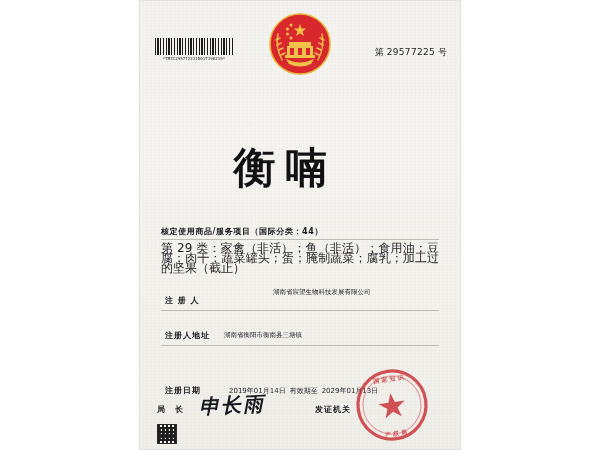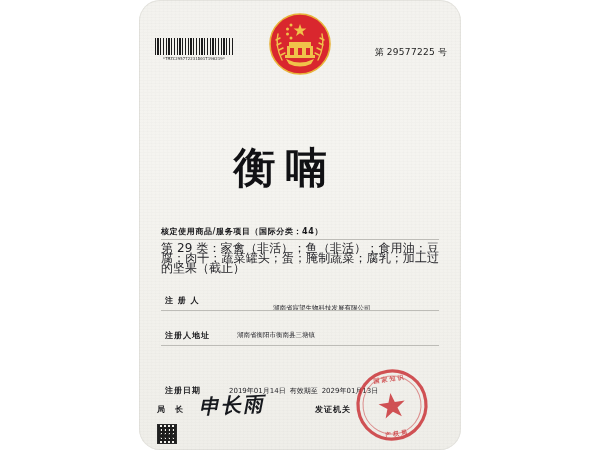--- a/index.html
+++ b/index.html
@@ -22,21 +22,20 @@
   
   #certificate {
     position: absolute;
     left: 139px;
     top: 0px;
     width: 322px;
     height: 450px;
     background: linear-gradient(180deg, #f3f2ee 0%, #f5f4f0 35%, #f2f1ec 70%, #efeee9 100%);
     box-shadow: 0 0 0 1px #e4e3de inset;
     overflow: hidden;
-    border-radius: 21px;
   }
 
   
   #paper-texture {
     position: absolute;
     inset: 0;
     background-image:
       repeating-linear-gradient(0deg, rgba(0,0,0,0.012) 0px, rgba(0,0,0,0.012) 1px, rgba(255,255,255,0) 1px, rgba(255,255,255,0) 3px),
       repeating-linear-gradient(90deg, rgba(0,0,0,0.01) 0px, rgba(0,0,0,0.01) 1px, rgba(255,255,255,0) 1px, rgba(255,255,255,0) 4px);
     pointer-events: none;
@@ -176,25 +175,25 @@
     left: 22px;
     top: 243px;
     width: 278px;
     font-size: 12px;
     line-height: 10px;
     color: #1f1f24;
     text-align: justify;
   }
 
   #registrant-label { left: 26px; top: 295px; }
-  #registrant-value { left: 98px; top: 304px; padding-left: 36px; }
+  #registrant-value { left: 98px; top: 288px; padding-left: 36px; }
   #registrant-rule { top: 310px; }
 
   #address-label { left: 26px; top: 330px; }
-  #address-value { left: 98px; top: 331px; }
+  #address-value { left: 85px; top: 331px; }
   #address-rule { top: 345px; }
 
   #date-label { left: 26px; top: 385px; }
   #date-value {
     position: absolute;
     left: 90px;
     top: 386px;
     font-size: 7px;
     color: #1f1f24;
     white-space: nowrap;

